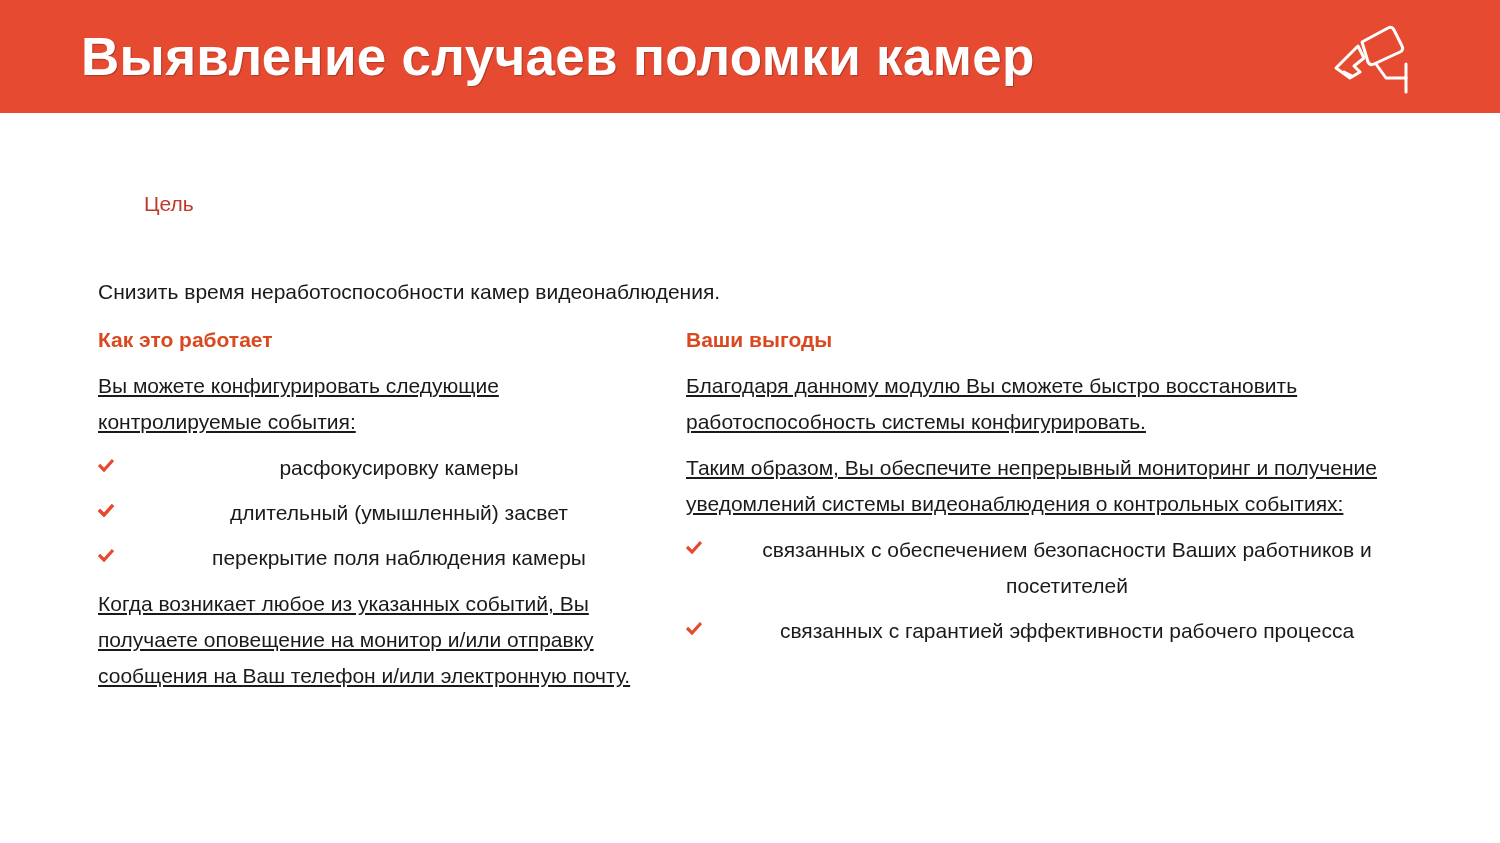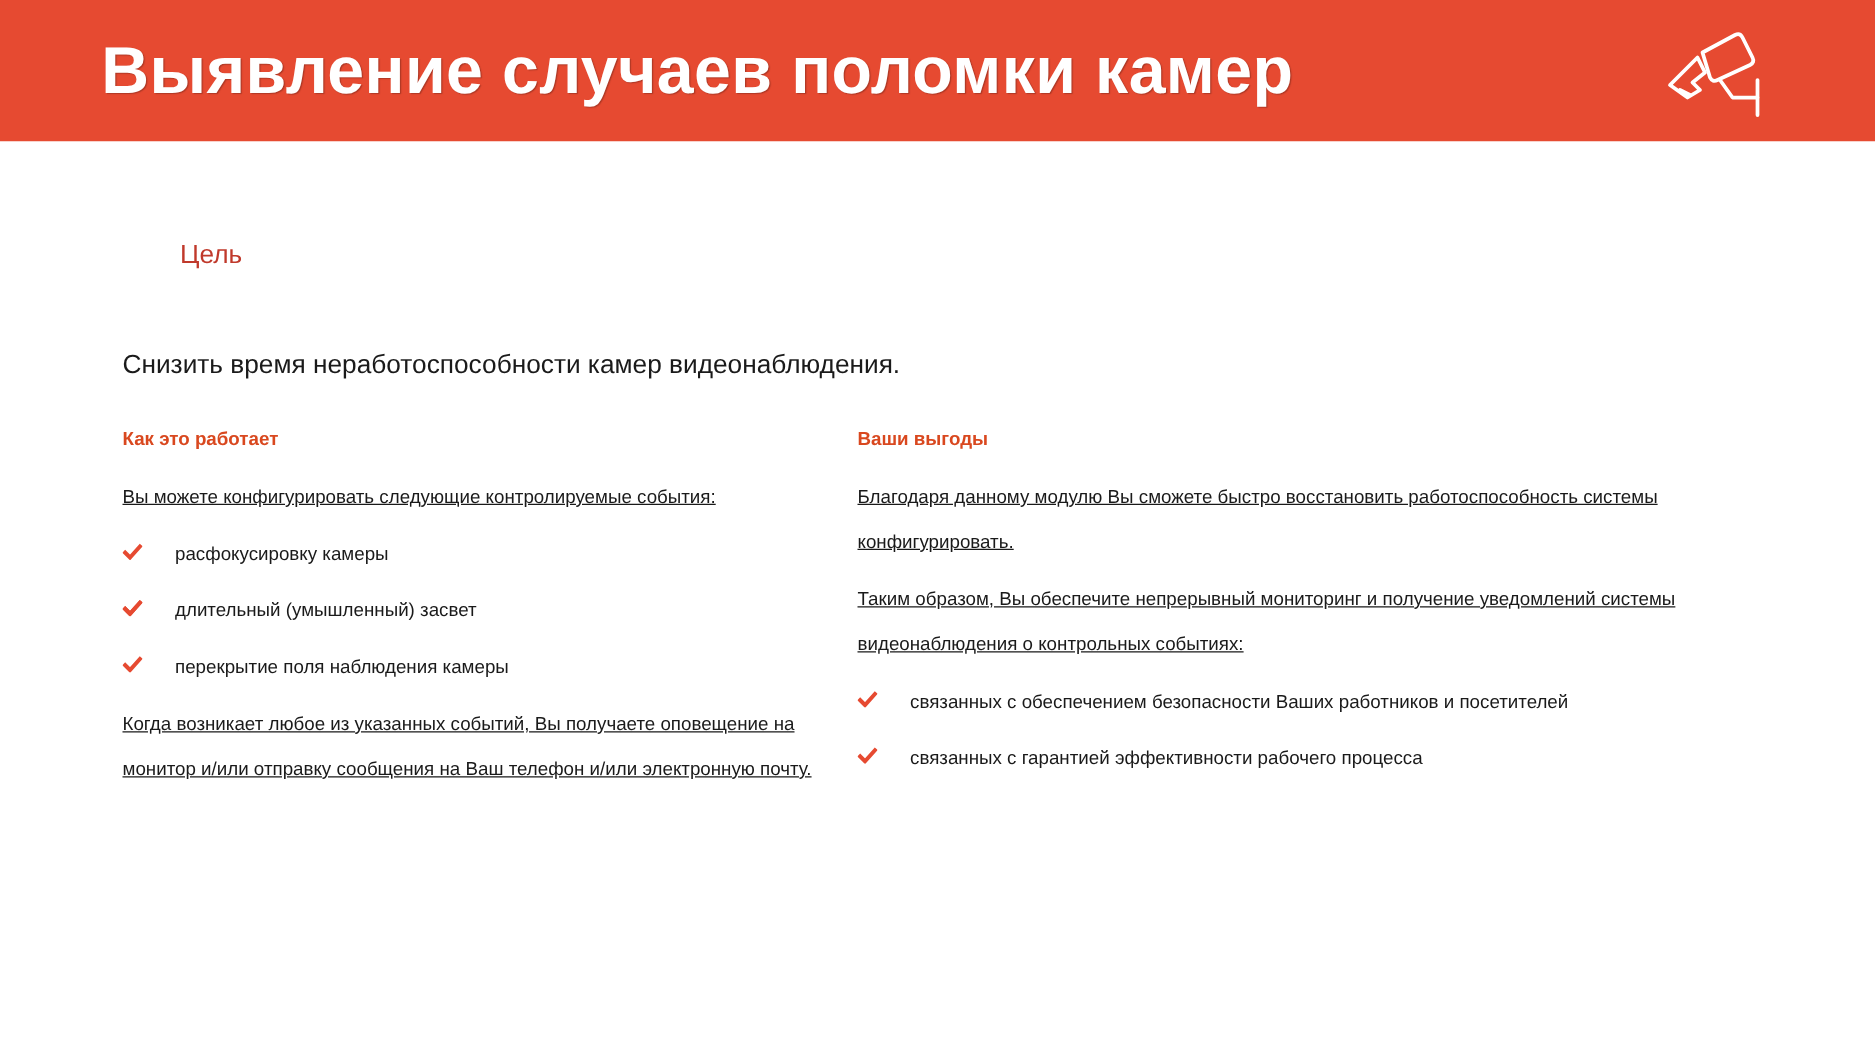--- a/index.html
+++ b/index.html
@@ -2,27 +2,27 @@
 <html><head>
 <meta charset="utf-8">
 <style>
   html, body { margin:0; padding:0; }
   body { width:1500px; height:843px; background:#ffffff; font-family:"Liberation Sans", "DejaVu Sans", sans-serif; color:#1a1a1a; position:relative; overflow:hidden; }
   .header { position:absolute; left:0; top:0; width:1500px; height:113px; background:#e64a31; }
   .title { position:absolute; left:81px; top:26px; font-size:53px; font-weight:bold; color:#ffffff; letter-spacing:0.3px; white-space:nowrap; text-shadow:1px 1px 1px rgba(0,0,0,0.25); }
   .logo { position:absolute; left:1330px; top:20px; width:82px; height:76px; }
   .goal-label { position:absolute; left:98px; top:192px; font-size:21px; color:#c0392b;margin-left:46px; }
   .goal-text { position:absolute; left:98px; top:237px; font-size:21px;margin-top:43px; }
-  .col { position:absolute; top:334px; font-size:15px; line-height:36px; }
+  .col { position:absolute; top:322px; font-size:21px; line-height:36px; }
   .col.left { left:98px; width:560px; }
   .col.right { left:686px; width:720px; }
   .sec-title { font-weight:bold; color:#d9481f; margin-bottom:10px; }
   .para { margin-bottom:10px;text-decoration:underline; }
   .list { list-style:none; margin:0 0 10px 0; padding:0; }
-  .list li { position:relative; padding-left:42px; margin-bottom:9px; }
+  .list li { position:relative; padding-left:42px; margin-bottom:9px;text-align:center; }
   .check { position:absolute; left:0; top:8px; width:16px; height:14px; }
 </style>
 </head>
 <body>
 
 <div class="header">
   <div class="title">Выявление случаев поломки камер</div>
   <svg class="logo" viewBox="0 0 82 76" fill="none" stroke="#ffffff" stroke-width="3" stroke-linejoin="round" stroke-linecap="round">
     <path d="M32 22 L58 8 Q62 6 64 10 L72 26 Q74 30 70 32 L44 44 Q40 46 38 42 Z"></path>
     <path d="M6 48 L28 26 L34 38 L24 46 L30 52 L20 58 Z"></path>

